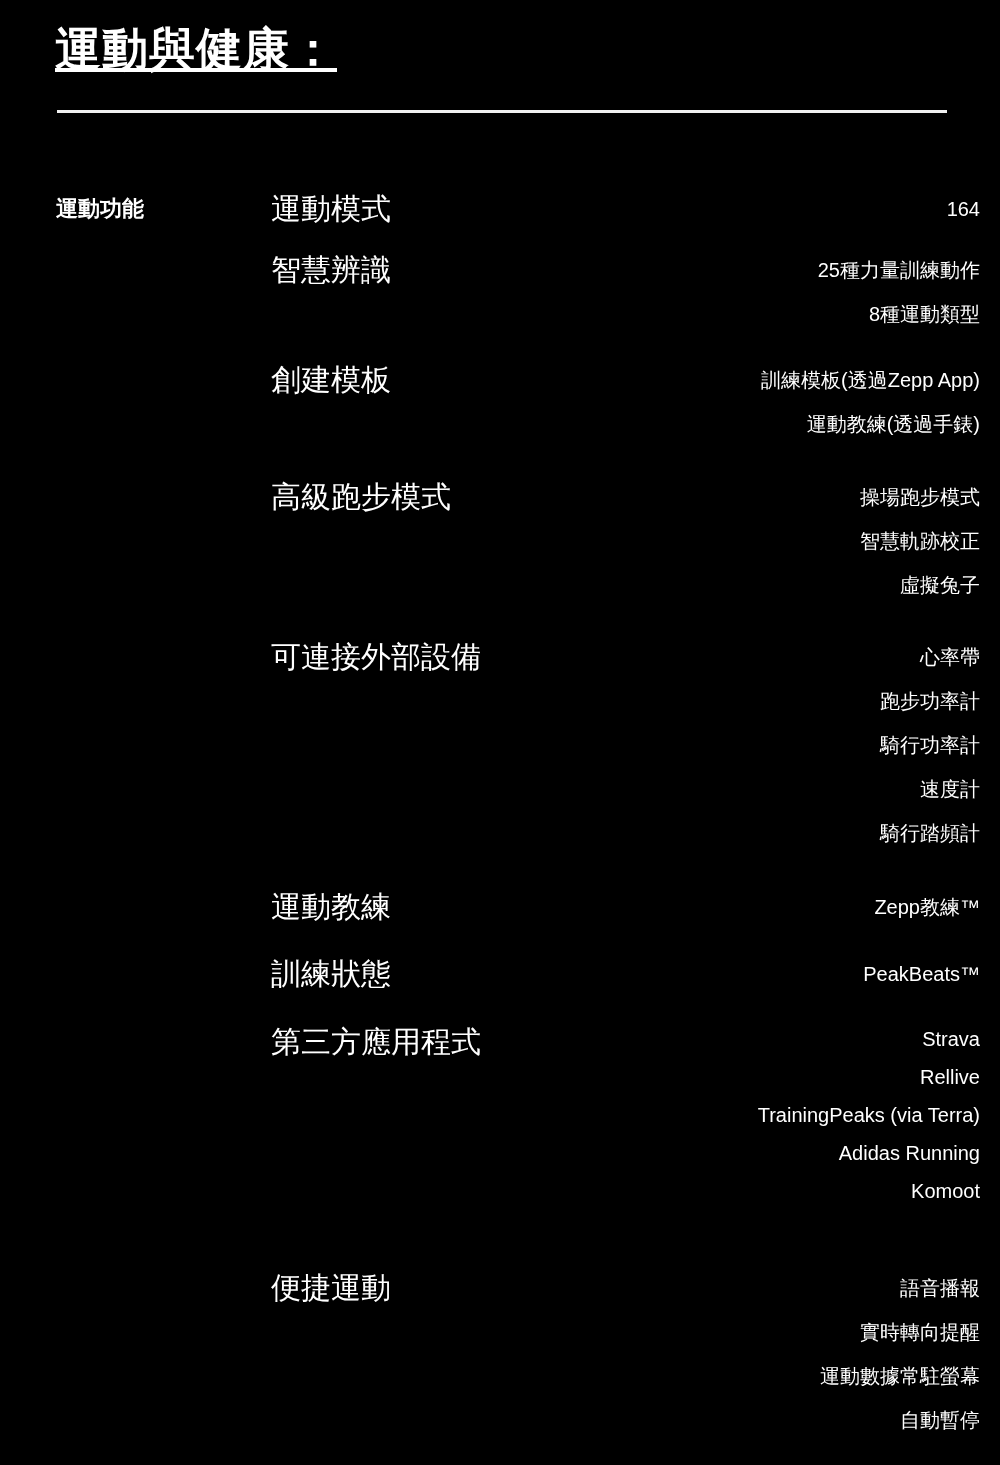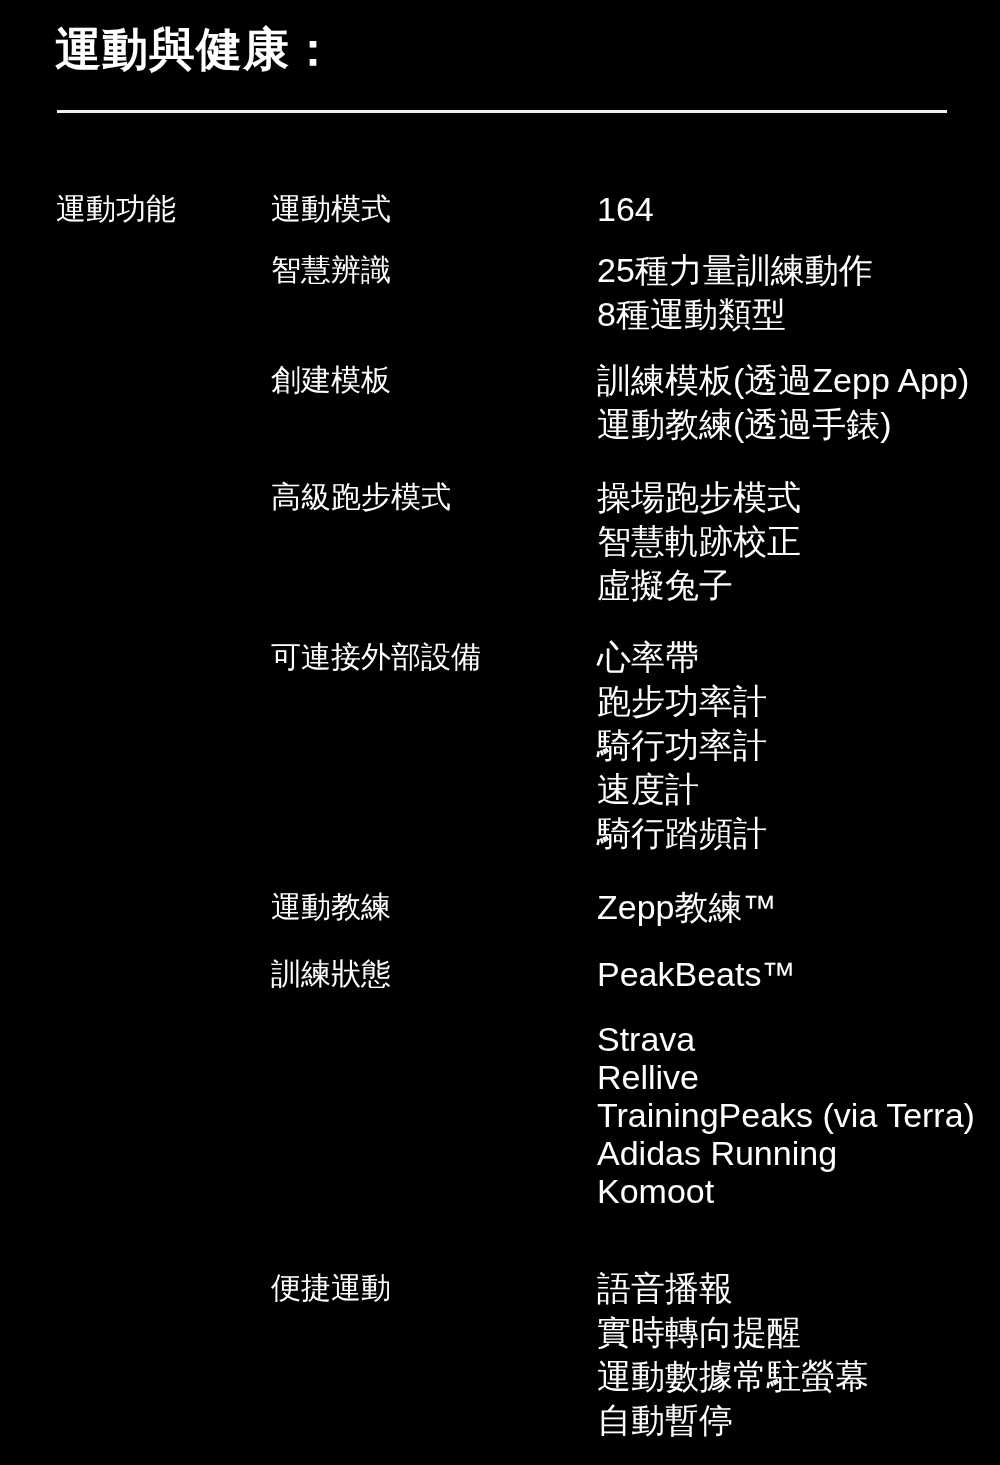--- a/index.html
+++ b/index.html
@@ -9,37 +9,38 @@
     color: #ffffff;
     font-family: "Liberation Sans", sans-serif;
     position: relative;
     overflow: hidden;
   }
   .sheet { position: absolute; inset: 0; }
   .title {
     position: absolute; left: 55px; top: 24px;
     font-size: 46px; font-weight: 700; line-height: 1.1;
     letter-spacing: 1px;
+    text-decoration: underline;
   }
   .rule {
     position: absolute; left: 57px; top: 110px;
     width: 890px; height: 3px;
     background: #f0f0f0;
   }
   .category {
     position: absolute; left: 56px; top: 187px;
-    font-size: 30px; line-height: 44px; font-weight: 400;
+    font-size: 22px; line-height: 44px; font-weight: 700;
   }
   .group { position: absolute; left: 271px; right: 20px; }
   .group .label {
     position: absolute; left: 0; top: 0;
     font-size: 30px; line-height: 44px; font-weight: 500; font-family: Liberation Serif, serif;
   }
   .group .values { margin-left: 326px; }
-  .vline { font-size: 34px; line-height: 44px; font-weight: 500; }
+  .vline { font-size: 20px; line-height: 44px; font-weight: 500; text-align: right; }
   .vline.latin { line-height: 38px; }
 </style>
 </head>
 <body>
 
 <div class="sheet">
 
   <div class="title">運動與健康：</div>
   <div class="rule"></div>
 
@@ -96,20 +97,21 @@
   </section>
 
   <section class="group" style="top:952px">
     <div class="label">訓練狀態</div>
     <div class="values">
       <div class="vline">PeakBeats™</div>
     </div>
   </section>
 
   <section class="group" style="top:1020px">
+    <div class="label">第三方應用程式</div>
     <div class="values">
       <div class="vline latin">Strava</div>
       <div class="vline latin">Rellive</div>
       <div class="vline latin">TrainingPeaks (via Terra)</div>
       <div class="vline latin">Adidas Running</div>
       <div class="vline latin">Komoot</div>
     </div>
   </section>
 
   <section class="group" style="top:1266px">

